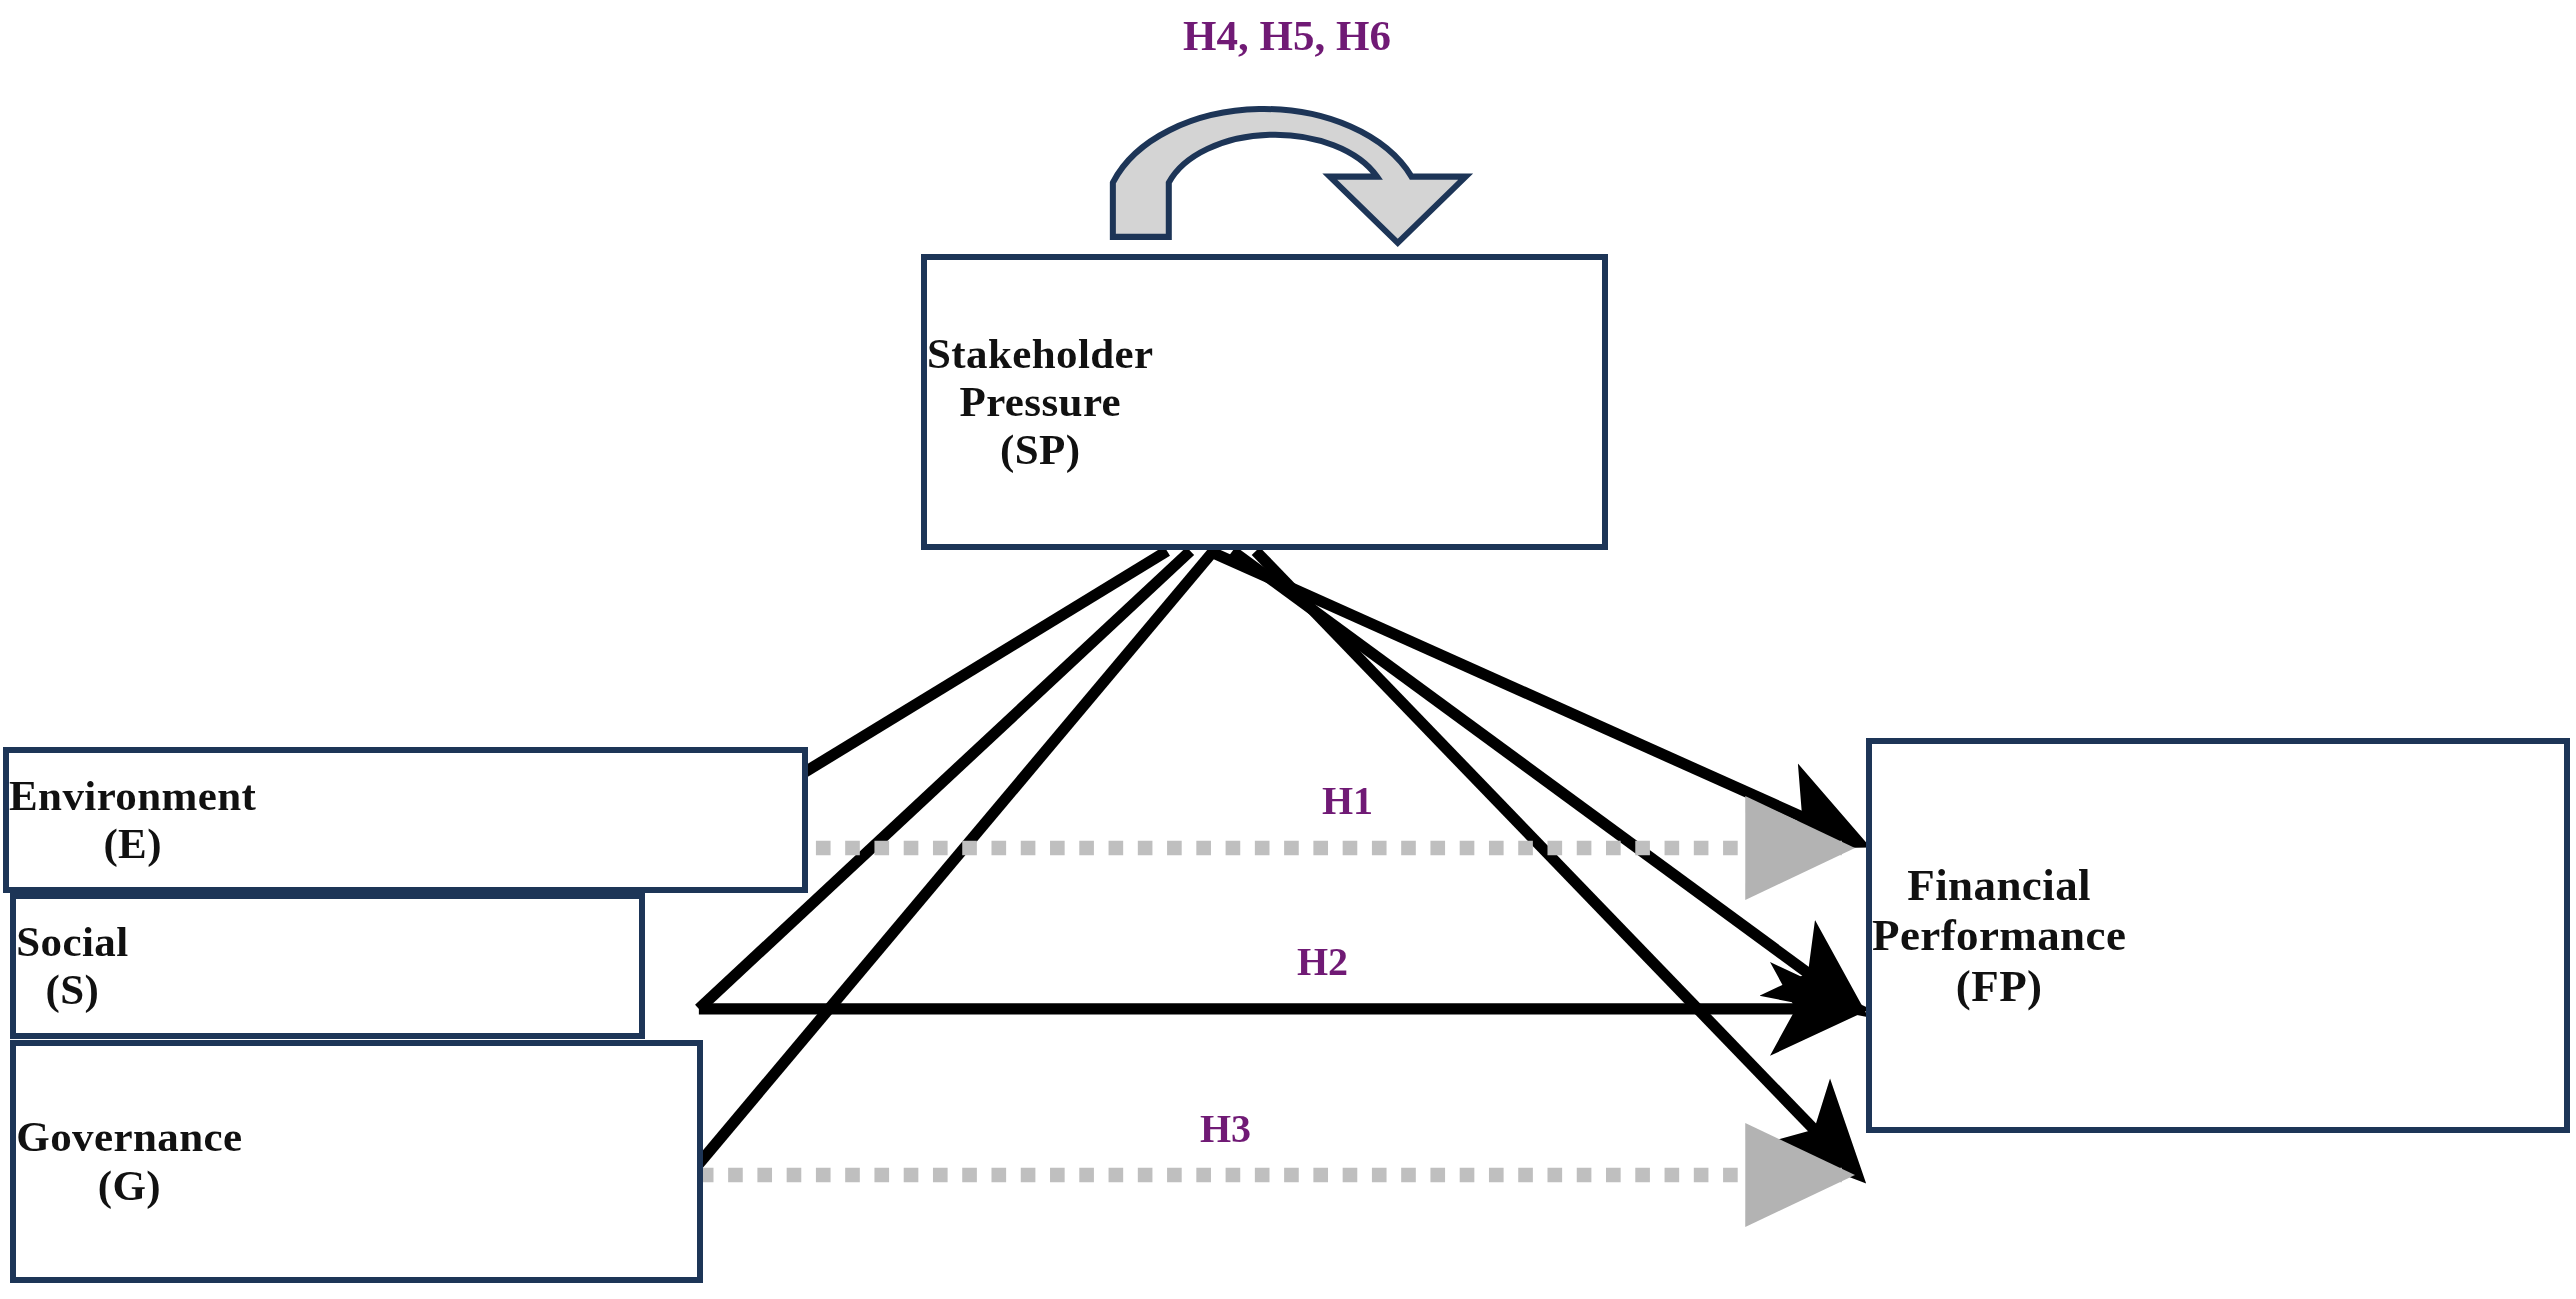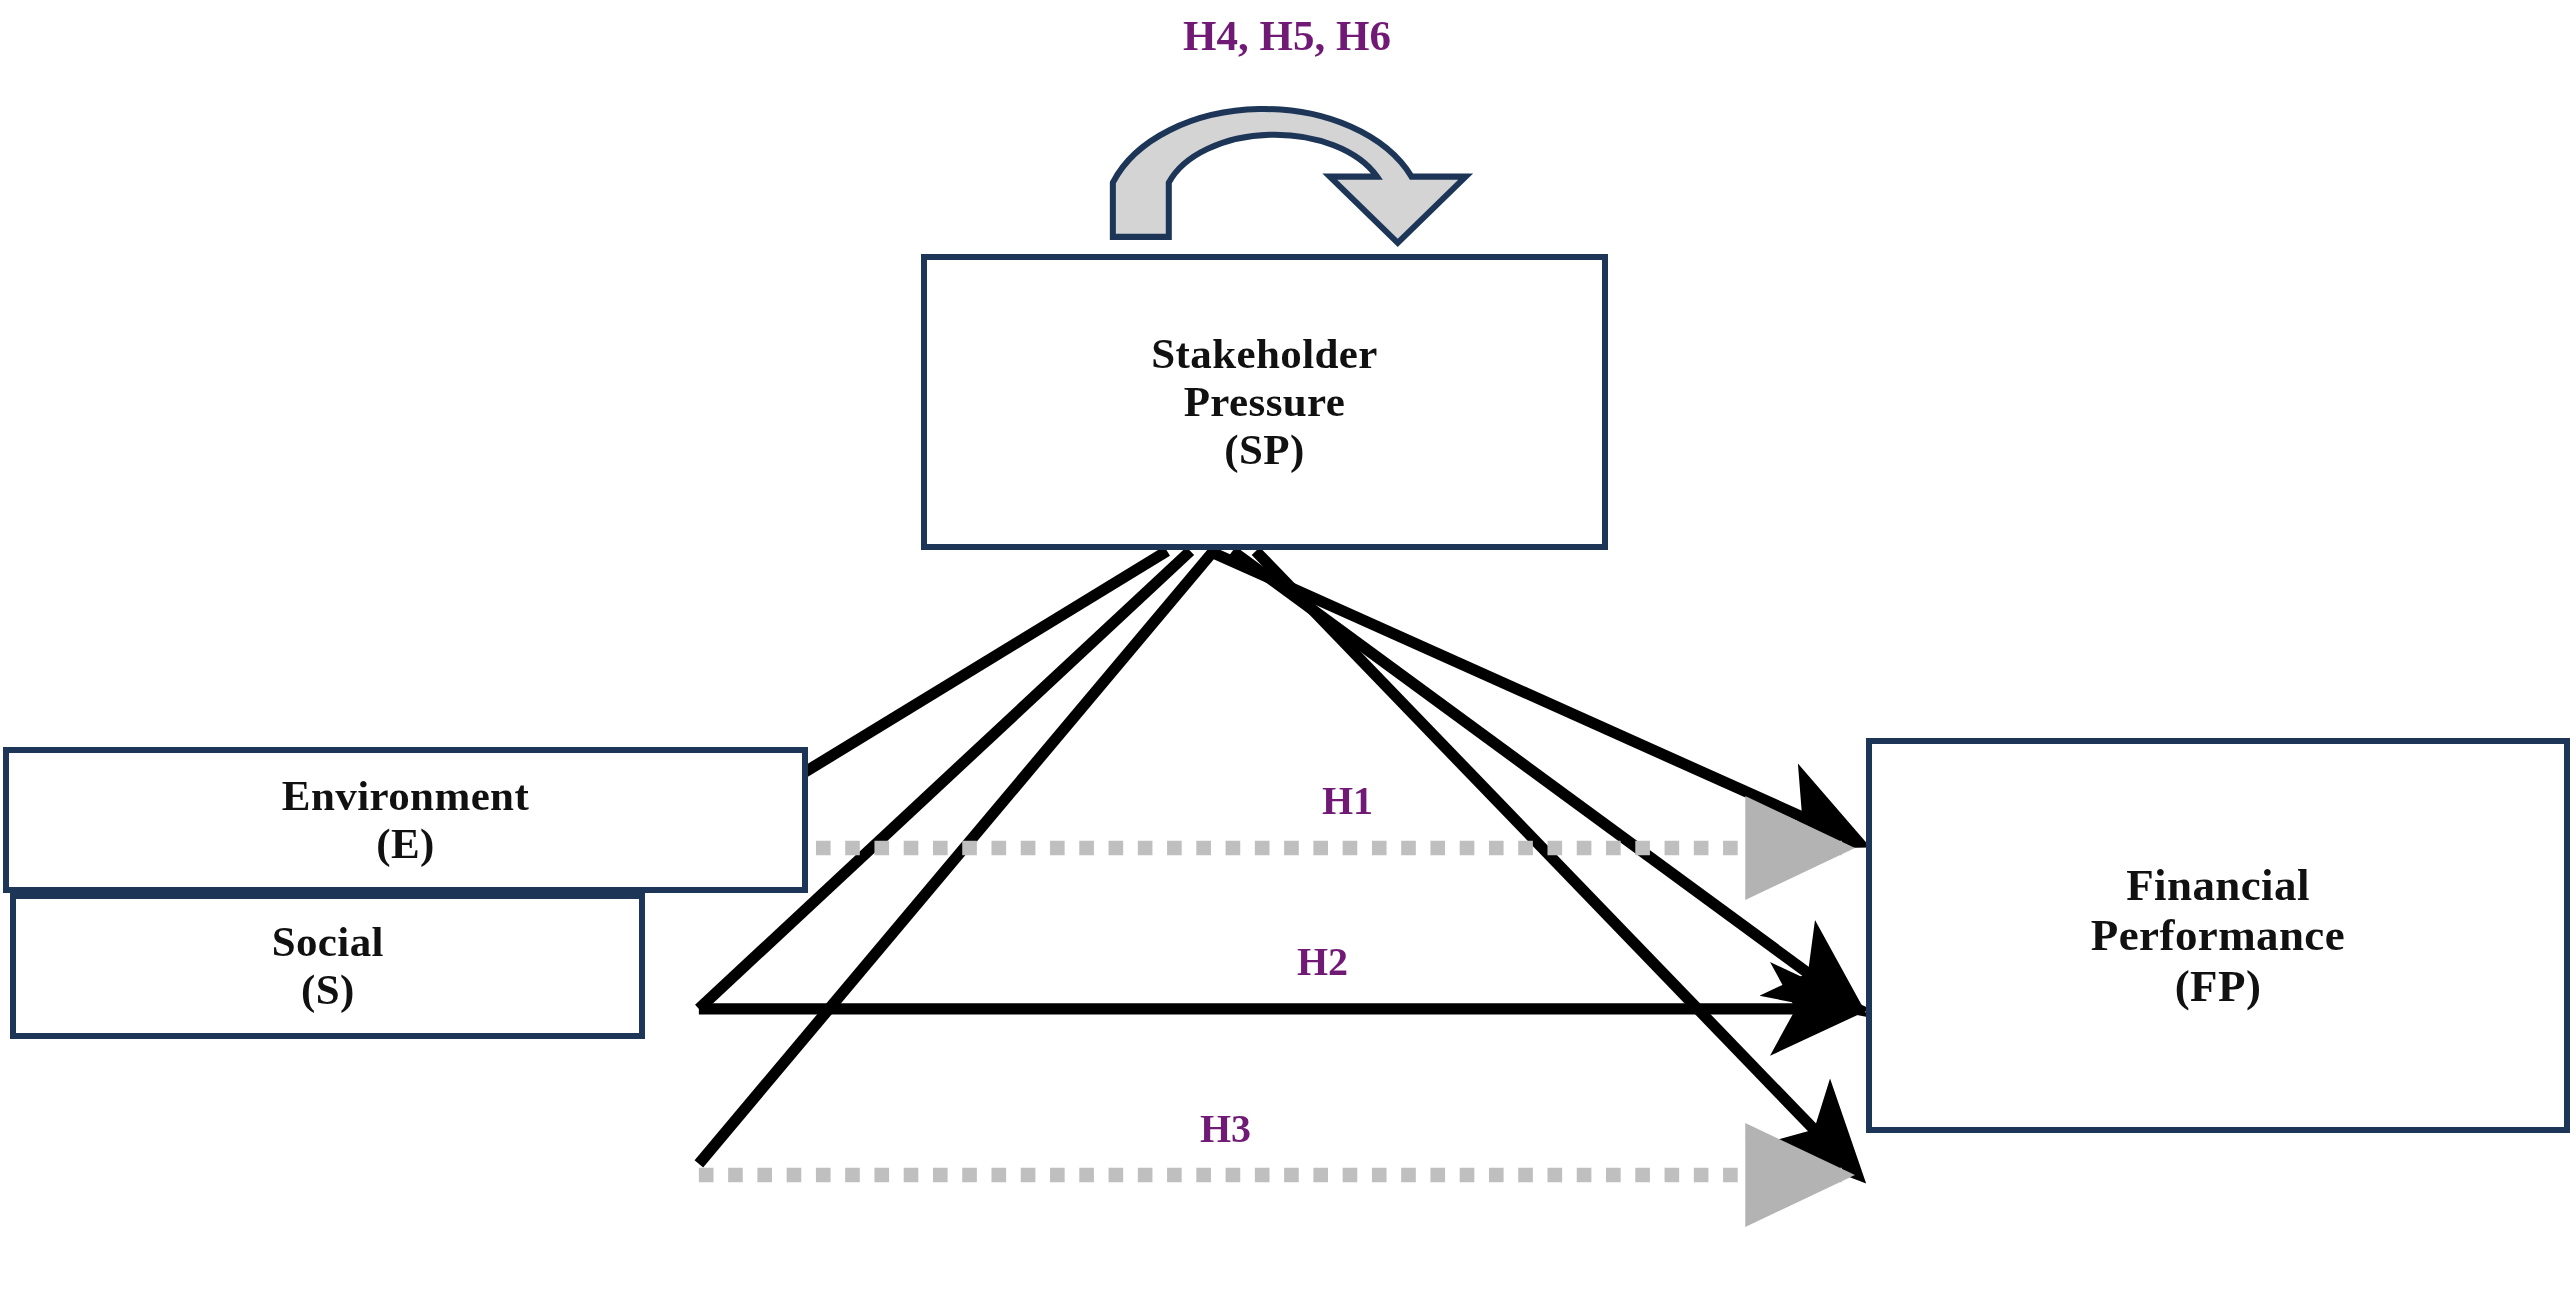--- a/index.html
+++ b/index.html
@@ -3,21 +3,21 @@
 <meta charset="utf-8">
 <style>
   html,body{margin:0;padding:0;background:#ffffff;}
   body{width:2576px;height:1300px;font-family:"Liberation Serif",serif;}
   #canvas{position:relative;width:2576px;height:1300px;background:#fff;overflow:hidden;}
   svg#diagram{position:absolute;left:0;top:0;width:2576px;height:1300px;}
   .node-box{
     position:absolute;background:#ffffff;
     border:6px solid #1d3557;
     box-sizing:border-box;
-    display:flex;align-items:center;justify-content:center;
+    display:flex;align-items:center;
     text-align:center;
   }
   .node-label{
     font-family:"Liberation Serif",serif;
     font-weight:bold;color:#111111;
     font-size:43px;line-height:1.12;
     letter-spacing:0.4px;
     white-space:pre-line;
   }
   #box-esg-env{left:3px;  top:747px;  width:805px; height:146px;}
@@ -90,20 +90,24 @@
   <div class="node-box" id="box-esg-env">
     <div class="node-label">Environment
 (E)</div>
   </div>
 
   <div class="node-box" id="box-esg-soc">
     <div class="node-label">Social
 (S)</div>
   </div>
 
+  <div class="node-box" id="box-esg-gov">
+    <div class="node-label">Governance
+(G)</div>
+  </div>
 
   <div class="node-box" id="box-sp">
     <div class="node-label">Stakeholder
 Pressure
 (SP)</div>
   </div>
 
   <div class="node-box" id="box-fp">
     <div class="node-label">Financial
 Performance

